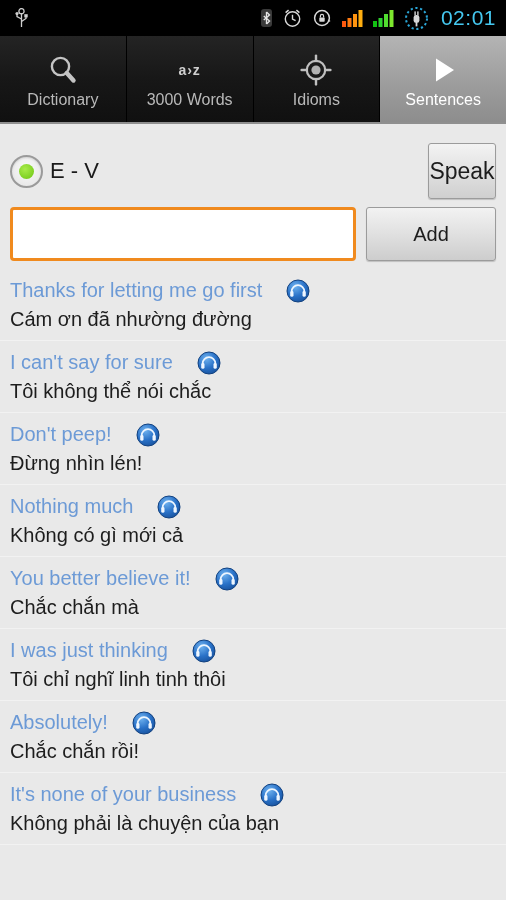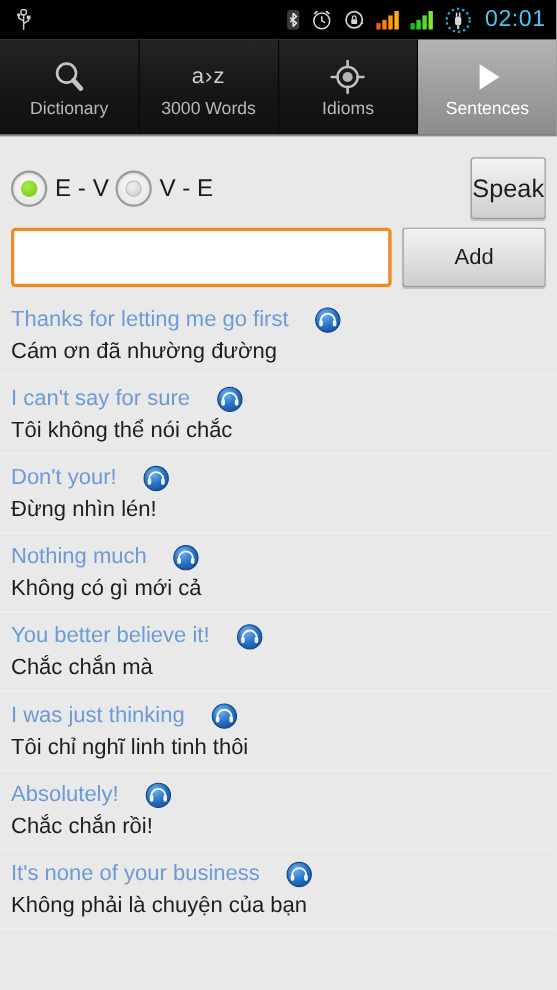--- a/index.html
+++ b/index.html
@@ -26,21 +26,21 @@
   .tab {
     flex:1 1 0; display:flex; flex-direction:column; align-items:center; justify-content:center;
     background:linear-gradient(180deg,#242424 0%,#171717 50%,#101010 100%);
     border-right:1px solid #000; position:relative; gap:3px; padding-top:4px;
   }
   .tab:last-child { border-right:none; }
   .tab.active { background:linear-gradient(180deg,#b4b4b4 0%,#9d9d9d 55%,#8d8d8d 100%); }
   .tab-icon { height:38px; display:flex; align-items:center; justify-content:center; }
   .tab-label { font-size:16px; color:#b9b9b9; line-height:1; padding-bottom:4px; }
   .tab.active .tab-label { color:#fff; }
-  .tab-az { font-size:20px; font-weight:normal; color:#cfcfcf; letter-spacing:1px; }
+  .tab-az { font-size:14px; font-weight:bold; color:#cfcfcf; letter-spacing:1px; }
 
   
   .controls { flex:0 0 auto; background:#e9e9e9; padding:19px 10px 0 10px; }
   .row1 { display:flex; align-items:center; height:56px; }
   .radio-group { display:flex; align-items:center; }
   .radio-opt { display:flex; align-items:center; cursor:pointer; }
   .radio {
     width:33px; height:33px; border-radius:50%;
     background:radial-gradient(circle at 50% 40%,#fafafa,#e3e3e3);
     border:2px solid #9a9a9a; display:flex; align-items:center; justify-content:center;
@@ -207,26 +207,20 @@
     <div class="row1">
       <div class="radio-group">
 
         <div class="radio-opt">
           <span class="radio on">
               <span class="dot"></span>
             </span>
           <span class="radio-label">E - V</span>
         </div>
 
-        <div class="radio-opt">
-          <span class="radio off">
-              <span class="dot"></span>
-            </span>
-          <span class="radio-label">V - E</span>
-        </div>
 
       </div>
       <button class="speak-btn">Speak</button>
     </div>
 
     <div class="row2">
       <input class="text-input" type="text" placeholder="" style="">
       <button class="add-btn">Add</button>
     </div>
 
@@ -272,21 +266,21 @@
   <path d="M5.6 12.6 a6.4 6.4 0 0 1 12.8 0" fill="none" stroke="#eef6ff" stroke-width="1.7"></path>
   <rect x="4.2" y="11.8" width="3.3" height="6" rx="1.6" fill="#eef6ff"></rect>
   <rect x="16.5" y="11.8" width="3.3" height="6" rx="1.6" fill="#eef6ff"></rect>
 </svg>
           </span>
         </div>
         <div class="vi-text">Tôi không thể nói chắc</div>
       </div>
       <div class="list-item">
         <div class="li-en">
-          <span class="en-text">Don't your!</span>
+          <span class="en-text">Don't peep!</span>
           <span class="spk-icon">
             <svg width="24" height="24" viewBox="0 0 24 24">
   <defs>
                 <radialGradient id="g" cx="38%" cy="30%" r="78%">
     <stop offset="0%" stop-color="#6fb2ef"></stop>
                   <stop offset="55%" stop-color="#2a72c8"></stop>
                   <stop offset="100%" stop-color="#17509b"></stop>
   </radialGradient>
               </defs>
   <circle cx="12" cy="12" r="11" fill="url(#g)"></circle>

